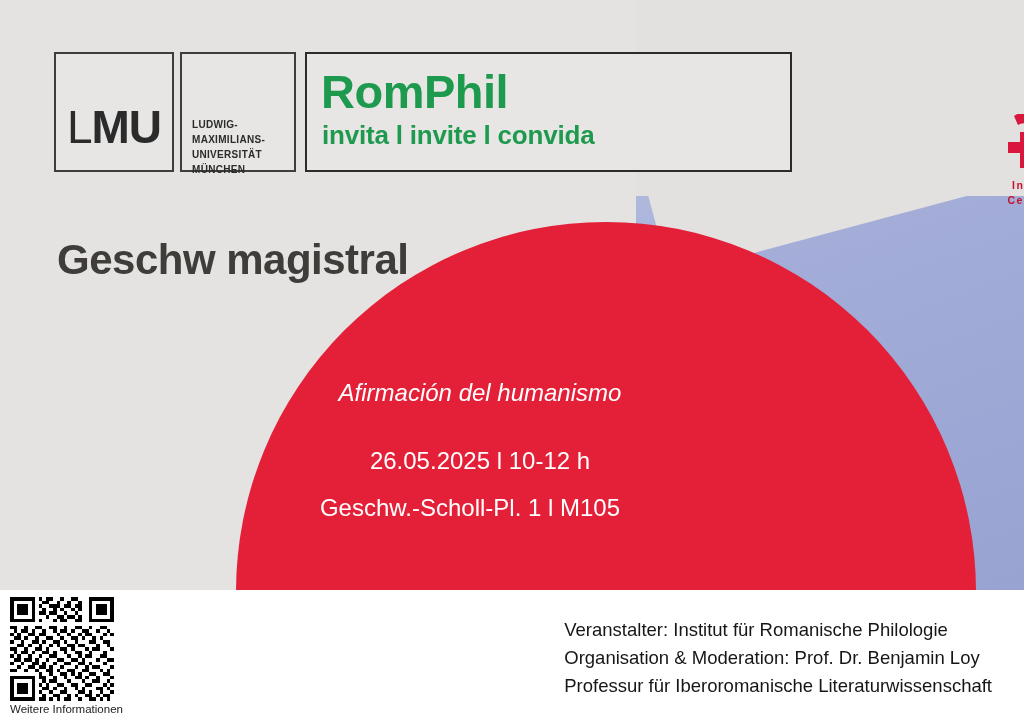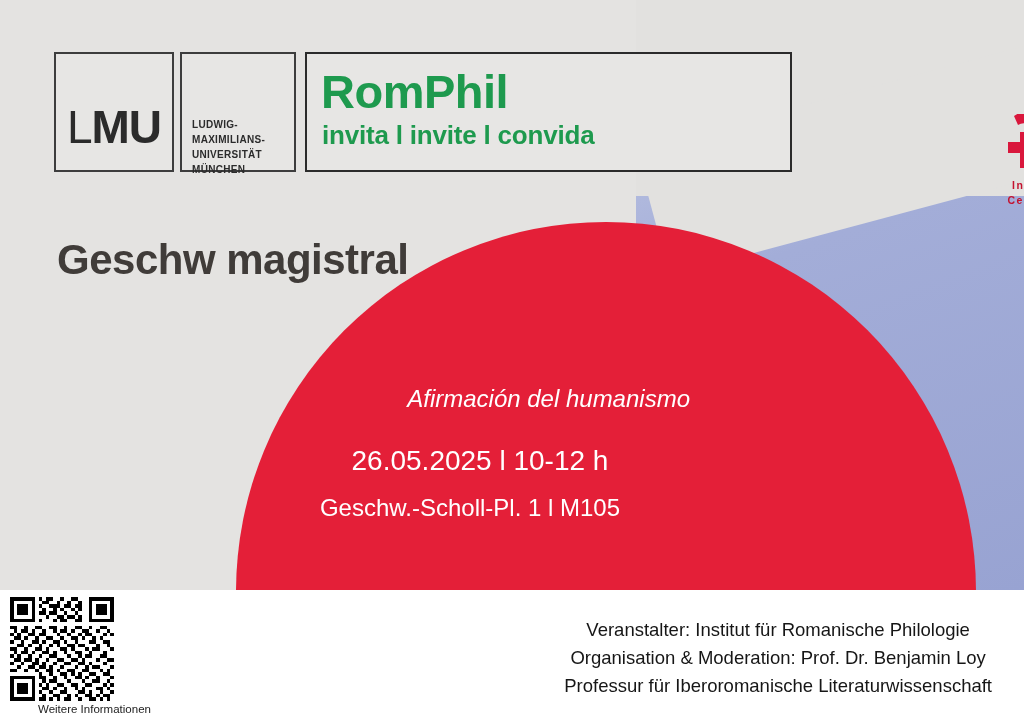--- a/index.html
+++ b/index.html
@@ -179,32 +179,31 @@
     text-align: right;
     font-size: 27px;
     font-weight: bold;
     color: #ffffff;
     line-height: 33px;
   }
   .lecture-title {
     position: absolute;
     left: 270px; top: 379px;
     width: 420px;
-    text-align: right;
+    text-align: center;
     font-size: 24px;
     font-style: italic;
     color: #ffffff;
-    margin-top: 6px;
   }
   .event-when {
     position: absolute;
     left: 270px; top: 443px;
     width: 420px;
     text-align: center;
-    font-size: 28px;
+    font-size: 24px;
     color: #ffffff;
     line-height: 36px;
   }
   .event-where {
     position: absolute;
     left: 260px; top: 474px;
     width: 420px;
     text-align: center;
     font-size: 24px;
     color: #ffffff;
@@ -221,26 +220,25 @@
   .qr-code {
     width: 104px; height: 104px;
     display: block;
   }
   .qr-caption {
     margin-top: 2px;
     font-size: 11.5px;
     color: #222;
     text-align: left;
     white-space: nowrap;
-    margin-left: 28px;
   }
   .footer-text {
     position: absolute;
     right: 32px; top: 616px;
-    text-align: center;
+    text-align: left;
     font-size: 18.5px;
     color: #161616;
     line-height: 28px;
   }
   .footer-text div { white-space: nowrap; }
 </style>
 </head>
 <body>
 
 <div id="poster">

